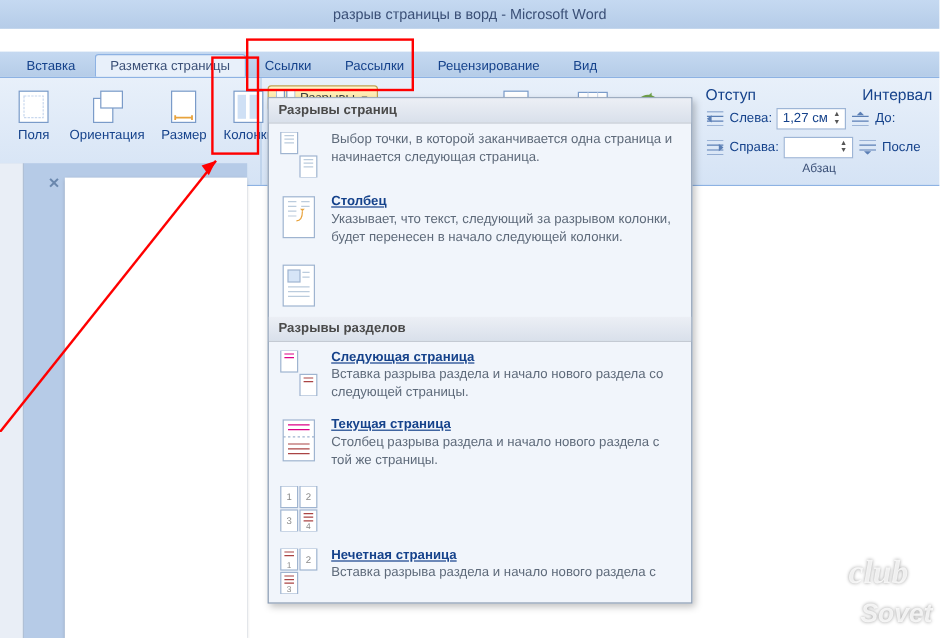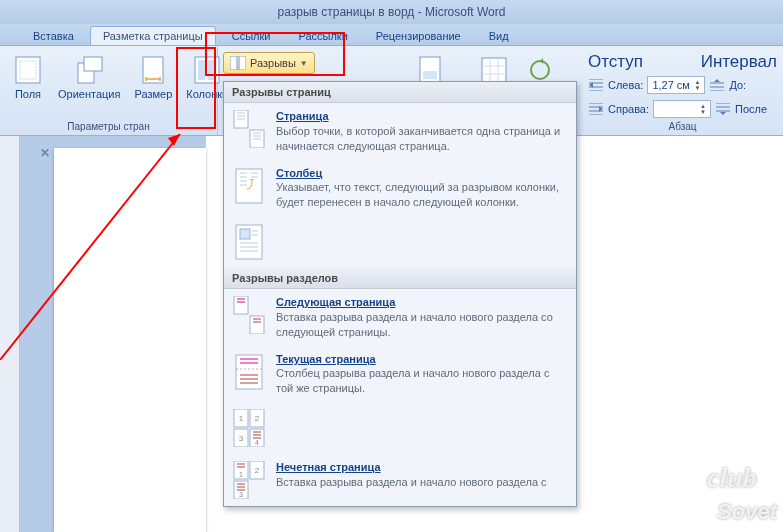--- a/index.html
+++ b/index.html
@@ -1,20 +1,20 @@
 <!DOCTYPE html>
 <html><head>
 <meta charset="utf-8">
 <style>
 * { margin: 0; padding: 0; box-sizing: border-box; font-family: Tahoma, "Segoe UI", sans-serif; }
 body { width: 783px; height: 532px; background: #fff; overflow: hidden; position: relative; }
 
 .titlebar { height: 24px; background: linear-gradient(#c5d9f1, #b5cce8); display: flex; align-items: center; justify-content: center; font-size: 12px; color: #3b5077; }
 
-.tabs { height: 22px; background: linear-gradient(#c5d9f1, #b5cce8); display: flex; align-items: flex-end; padding-left: 21px; gap: 4px; border-bottom: 1px solid #8db2e3; }
+.tabs { height: 22px; background: linear-gradient(#c5d9f1, #b5cce8); display: flex; align-items: flex-end; padding-left: 10px; gap: 4px; border-bottom: 1px solid #8db2e3; margin-top: 19px; }
 .tab { padding: 3px 12px; font-size: 11px; color: #15428b; cursor: pointer; }
 .tab.active { background: #e8f0fa; border: 1px solid #8db2e3; border-bottom: none; border-radius: 3px 3px 0 0; color: #3b5077; }
 
 .ribbon { height: 90px; background: linear-gradient(#e8f0fa, #d5e3f5); border-bottom: 1px solid #8db2e3; display: flex; position: relative; }
 .ribbon-group { border-right: 1px solid #b0c8e5; padding: 4px 6px 2px; display: flex; flex-direction: column; }
 .ribbon-group-content { flex: 1; display: flex; align-items: flex-start; gap: 2px; }
 .ribbon-group-label { font-size: 10px; color: #3b5077; text-align: center; padding: 1px 0; }
 .big-btn { display: flex; flex-direction: column; align-items: center; padding: 4px 6px; cursor: pointer; border-radius: 3px; }
 .big-btn .icon-box { width: 32px; height: 32px; display: flex; align-items: center; justify-content: center; }
 .big-btn .lbl { font-size: 11px; color: #15428b; margin-top: 2px; }
@@ -146,21 +146,21 @@
               <circle cx="14" cy="14" r="9" fill="none" stroke="#6fa04a" stroke-width="2"></circle>
               <path d="M14 5 l3 -3 l0 6 z" fill="#6fa04a"></path>
             </svg>
           </span>
         </div>
     </div>
   </div>
 
   <div class="ribbon-group indent-group" style="position:absolute;left:582px;right:0;border-right:none">
     <div class="ribbon-group-content" style="flex-direction:column;align-items:stretch;gap:2px;padding-top:2px">
-      <div style="display:flex;gap:18px;font-size:17px;color:#15428b">
+      <div style="display:flex;gap:18px;font-size:13px;color:#15428b">
         <span>Отступ</span>
         <span style="margin-left:auto">Интервал</span>
       </div>
       <div class="indent-row">
         <span class="small-ico">
             <svg width="14" height="12">
               <path d="M0 0h14M0 4h14M0 8h14M0 12h14" stroke="#5b7fb5"></path>
               <path d="M0 6l4-3v6z" fill="#5b7fb5"></path>
             </svg>
           </span>
@@ -213,21 +213,20 @@
   <div class="dd-item">
     <span class="dd-ico">
         <svg width="34" height="38">
           <rect x="2" y="0" width="14" height="18" fill="#fff" stroke="#9fb4d0"></rect>
           <rect x="18" y="20" width="14" height="18" fill="#fff" stroke="#9fb4d0"></rect>
           <path d="M5 3h8M5 6h8M5 9h8" stroke="#bcd"></path>
           <path d="M21 23h8M21 26h8M21 29h8" stroke="#bcd"></path>
         </svg>
       </span>
     <div class="dd-text">
-        <div class="dd-title">Страница</div>
         <div class="dd-desc">Выбор точки, в которой заканчивается одна страница и начинается следующая страница.</div>
       </div>
   </div>
   <div class="dd-item">
     <span class="dd-ico">
         <svg width="34" height="38">
           <rect x="4" y="2" width="26" height="34" fill="#fff" stroke="#9fb4d0"></rect>
           <path d="M8 6h7M8 10h7M8 14h7M8 18h7" stroke="#bcd"></path>
           <path d="M19 6h7M19 10h7" stroke="#bcd"></path>
           <path d="M15 22 q5 0 5 -8" stroke="#e8a33d" fill="none"></path>

